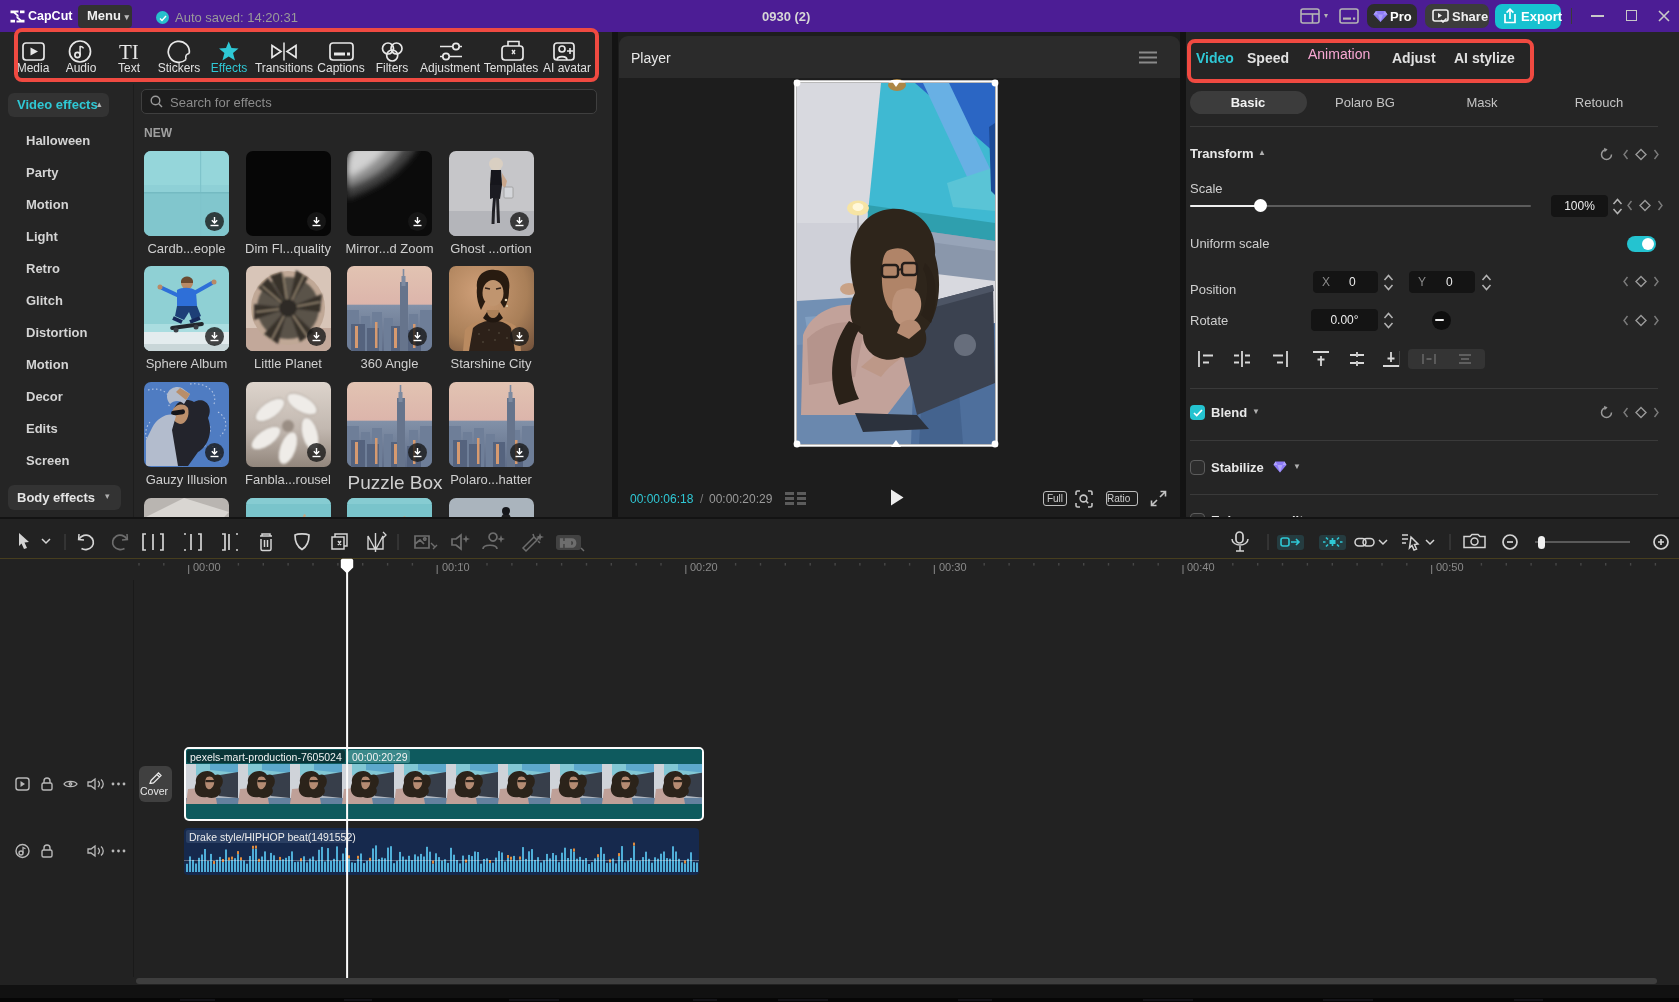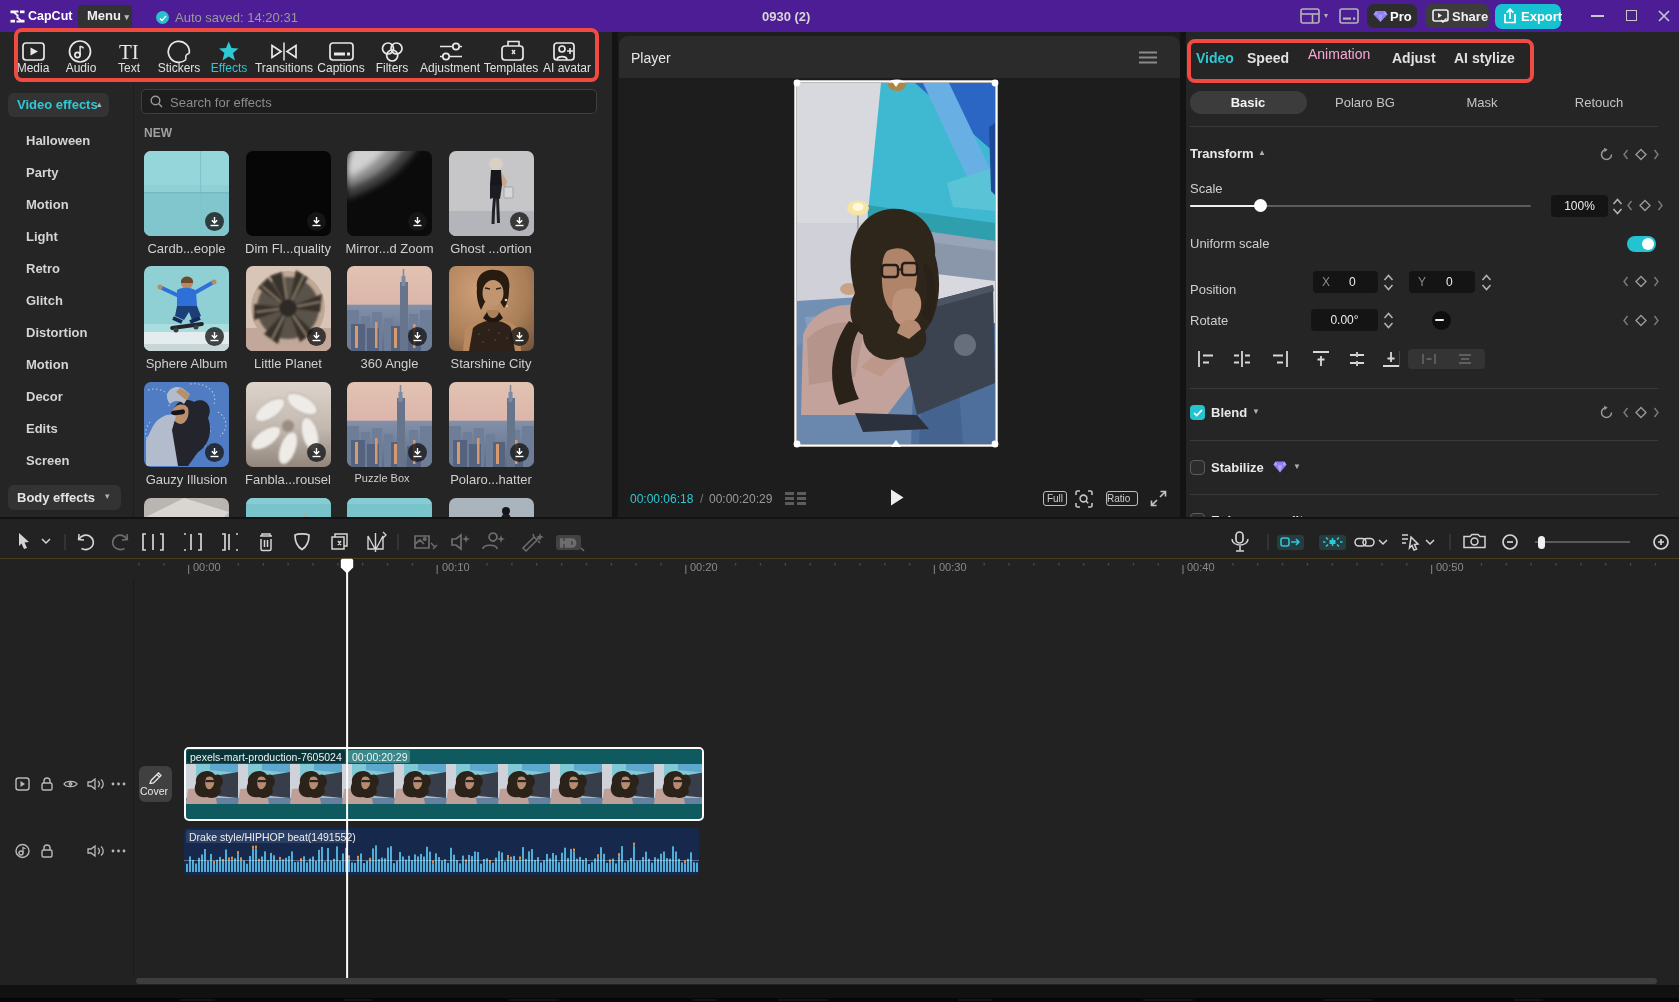--- a/index.html
+++ b/index.html
@@ -408,21 +408,21 @@
           </g>
 <rect x="50" y="16" width="8" height="69" fill="#66748c"></rect>
           <rect x="51.5" y="10" width="4" height="10" fill="#7d8aa0"></rect>
           <rect x="52.7" y="3" width="1.6" height="8" fill="#7d8aa0"></rect>
         </svg></div>
     <div class="abs" style="left:408px;top:411.1px;width:19px;height:19px;border-radius:50%;background:rgba(25,25,25,0.8);"></div>
       <svg class="abs" style="left:412px;top:415.1px;" width="11" height="11" viewBox="0 0 11 11">
         <path d="M5.5 1 L5.5 6.5 M2.8 4.3 L5.5 7 L8.2 4.3" stroke="#fff" stroke-width="1.4" fill="none"></path>
         <path d="M1.5 9.5 L9.5 9.5" stroke="#fff" stroke-width="1.4"></path>
       </svg>
-    <div class="abs" style="left:382px;top:440.1px;width:110px;margin-left:-55px;text-align:center;font-size:11px;color:#cfcfcf;white-space:nowrap;">Puzzle Box</div>
+    <div class="abs" style="left:395px;top:440.1px;width:110px;margin-left:-55px;text-align:center;font-size:19px;color:#cfcfcf;white-space:nowrap;">Puzzle Box</div>
     <div class="abs" style="left:448.5px;top:350.1px;width:85px;height:85px;border-radius:7px;overflow:hidden;"><svg width="85" height="85" viewBox="0 0 85 85">
           <defs>
             <linearGradient id="skyc" x1="0" y1="0" x2="0" y2="1">
               <stop offset="0" stop-color="#e2c3b2"></stop>
               <stop offset="0.45" stop-color="#dcb5ab"></stop>
               <stop offset="0.46" stop-color="#8291a8"></stop>
               <stop offset="1" stop-color="#5f6d88"></stop>
             </linearGradient>
           </defs>
 <rect width="85" height="85" fill="url(#skyc)"></rect>

